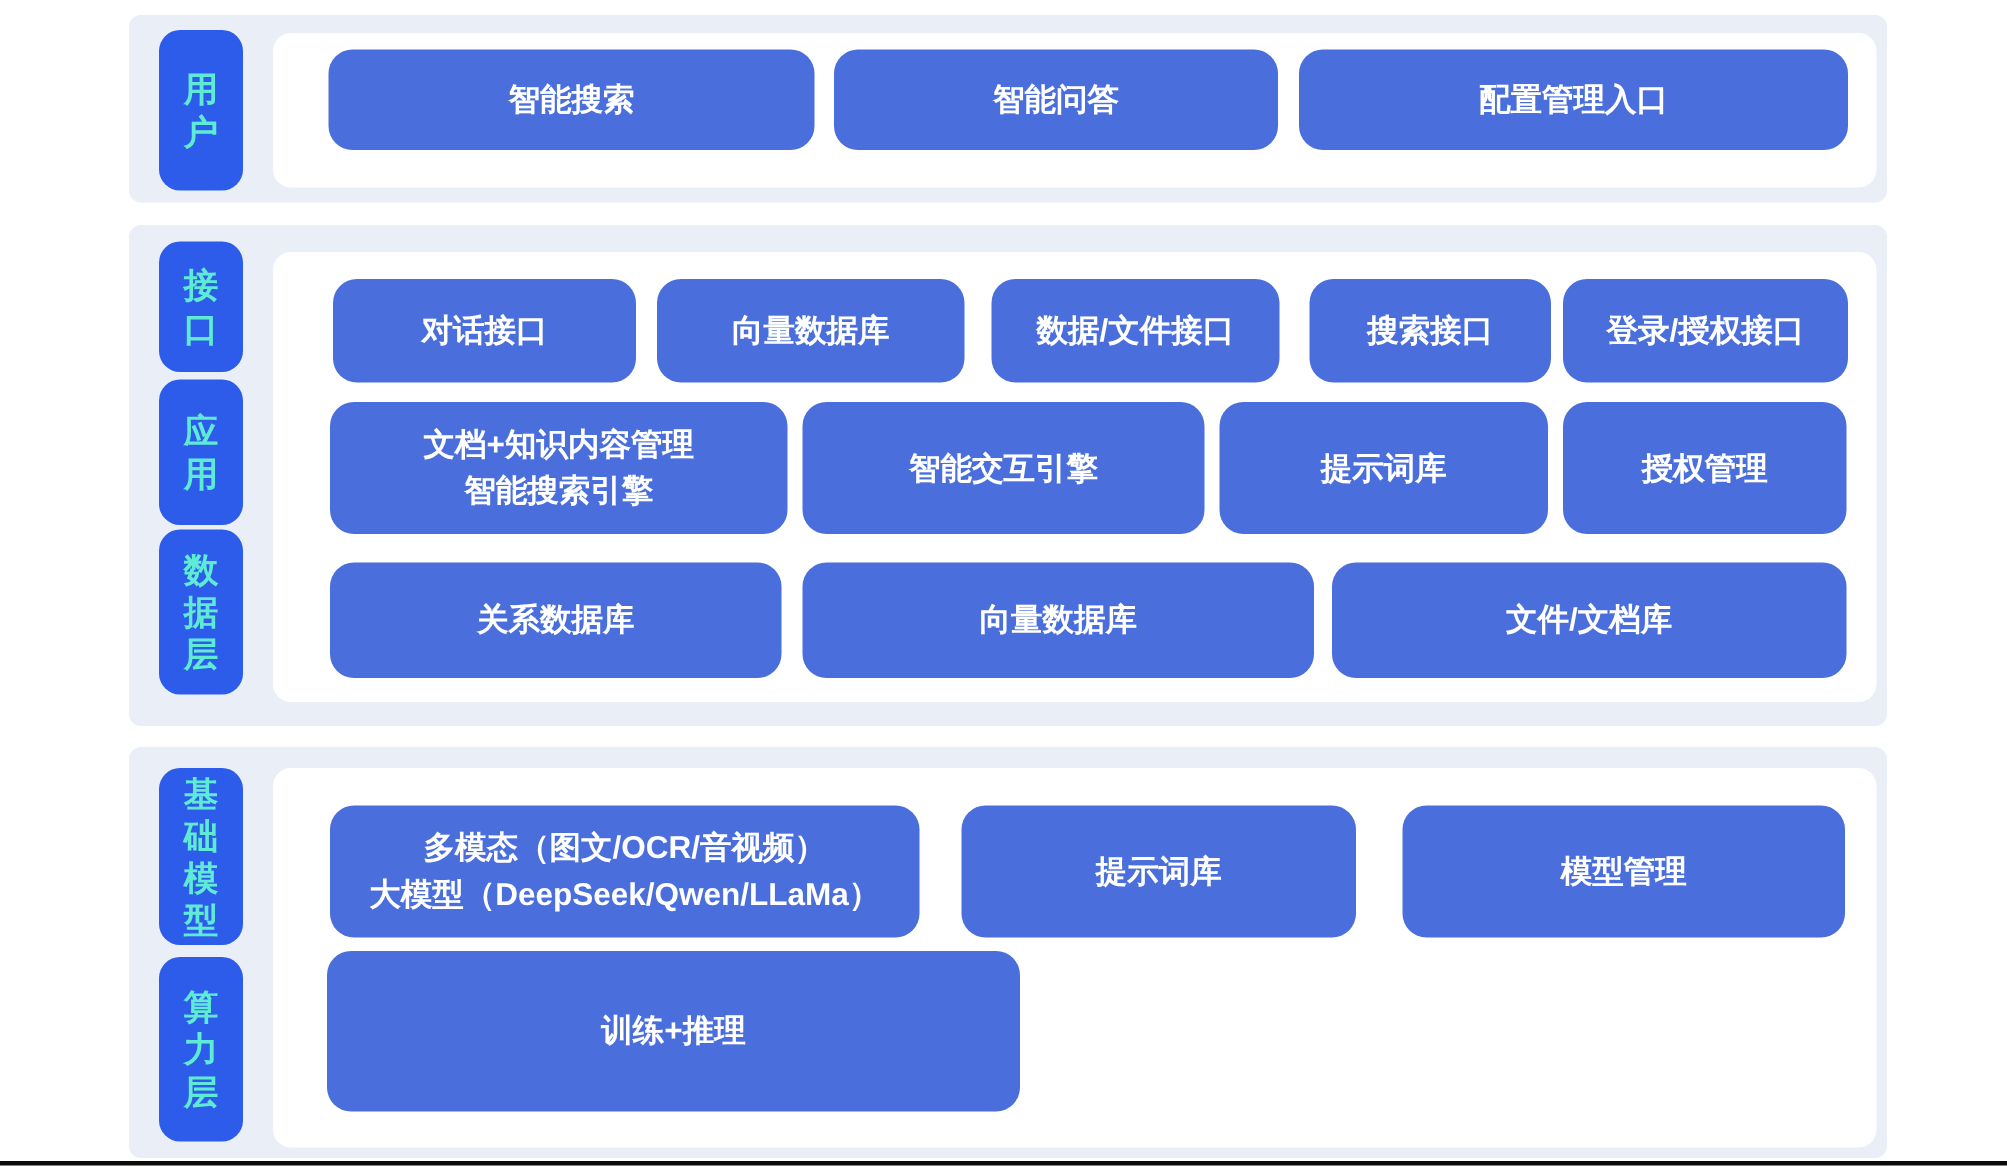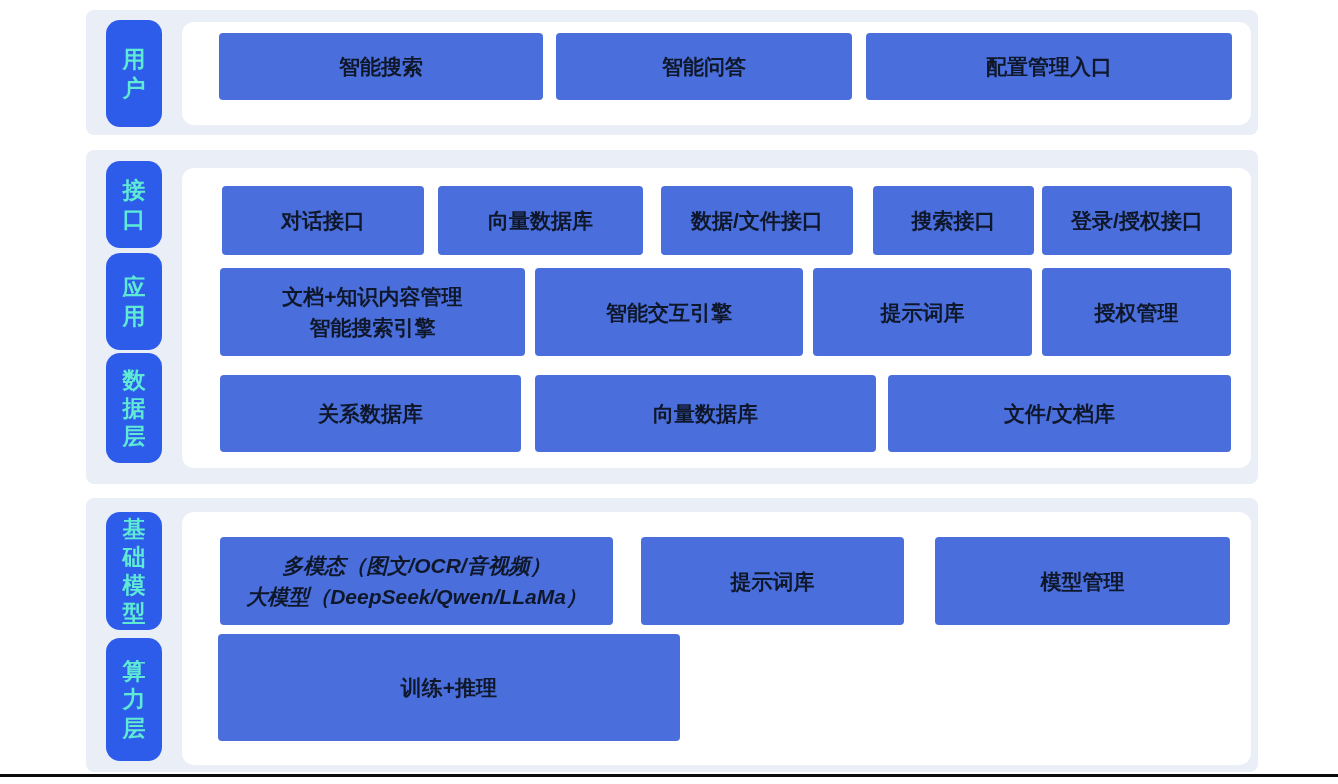--- a/index.html
+++ b/index.html
@@ -57,22 +57,22 @@
     background: #ffffff;
     border-radius: 12px;
   }
   .panel-user   { top: 12px; height: 103px; }
   .panel-middle { top: 18px; height: 300px; }
   .panel-bottom { top: 14px; height: 253px; }
 
   .row { position: absolute; display: flex; }
   .box {
     background: #4a6fdc;
-    border-radius: 4px;
-    color: #0f172a;
+    border-radius: 16px;
+    color: #ffffff;
     font-size: 21px;
     font-weight: 600;
     line-height: 31px;
     display: flex;
     flex-direction: column;
     align-items: center;
     justify-content: center;
     text-align: center;
     flex: 0 0 auto;
   }
@@ -99,21 +99,21 @@
   .b-auth    { width: 189px; margin-left: 10px; }
 
   
   .row-data { left: 38px; top: 207px; height: 77px; }
   .b-rdb   { width: 301px; }
   .b-vdb   { width: 341px; margin-left: 14px; text-align: right; }
   .b-fdb   { width: 343px; margin-left: 12px; }
 
   
   .row-model { left: 38px; top: 25px; height: 88px; }
-  .b-multi   { width: 393px; font-style: italic; }
+  .b-multi   { width: 393px; }
   .b-train   { width: 263px; margin-left: 28px; }
   .b-manage  { width: 295px; margin-left: 31px; }
 
   
   .row-compute { left: 36px; top: 122px; height: 107px; }
   .b-traininfer { width: 462px; }
   .b-infer      { width: 539px; margin-left: 12px; }
 
   .bottom-line {
     position: absolute;

